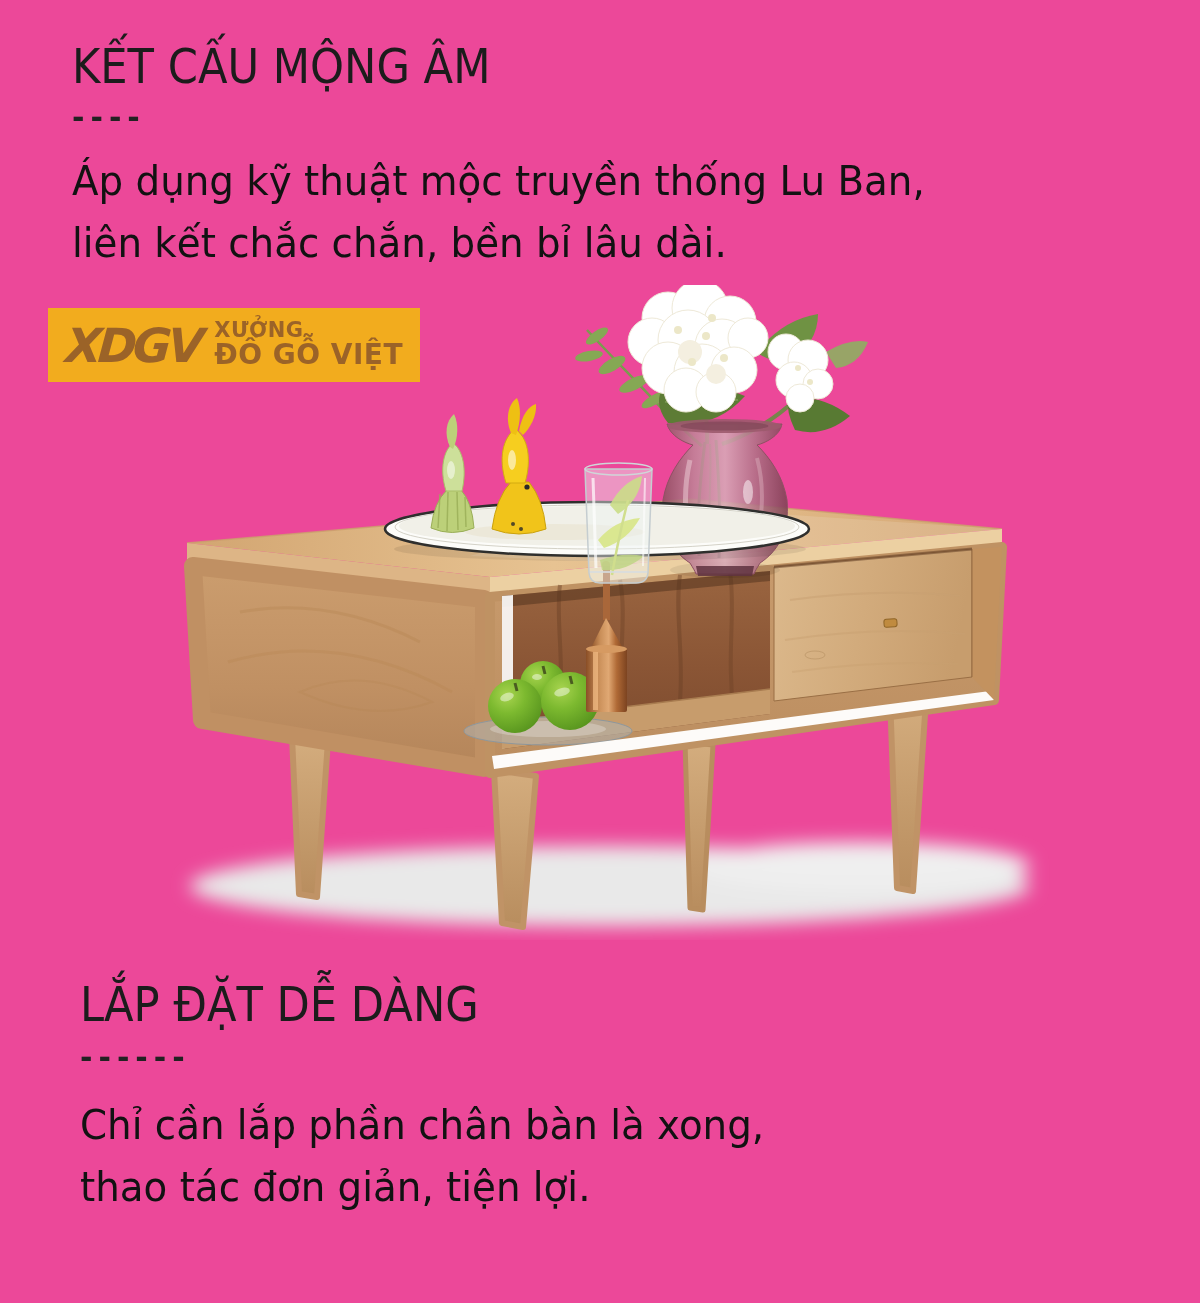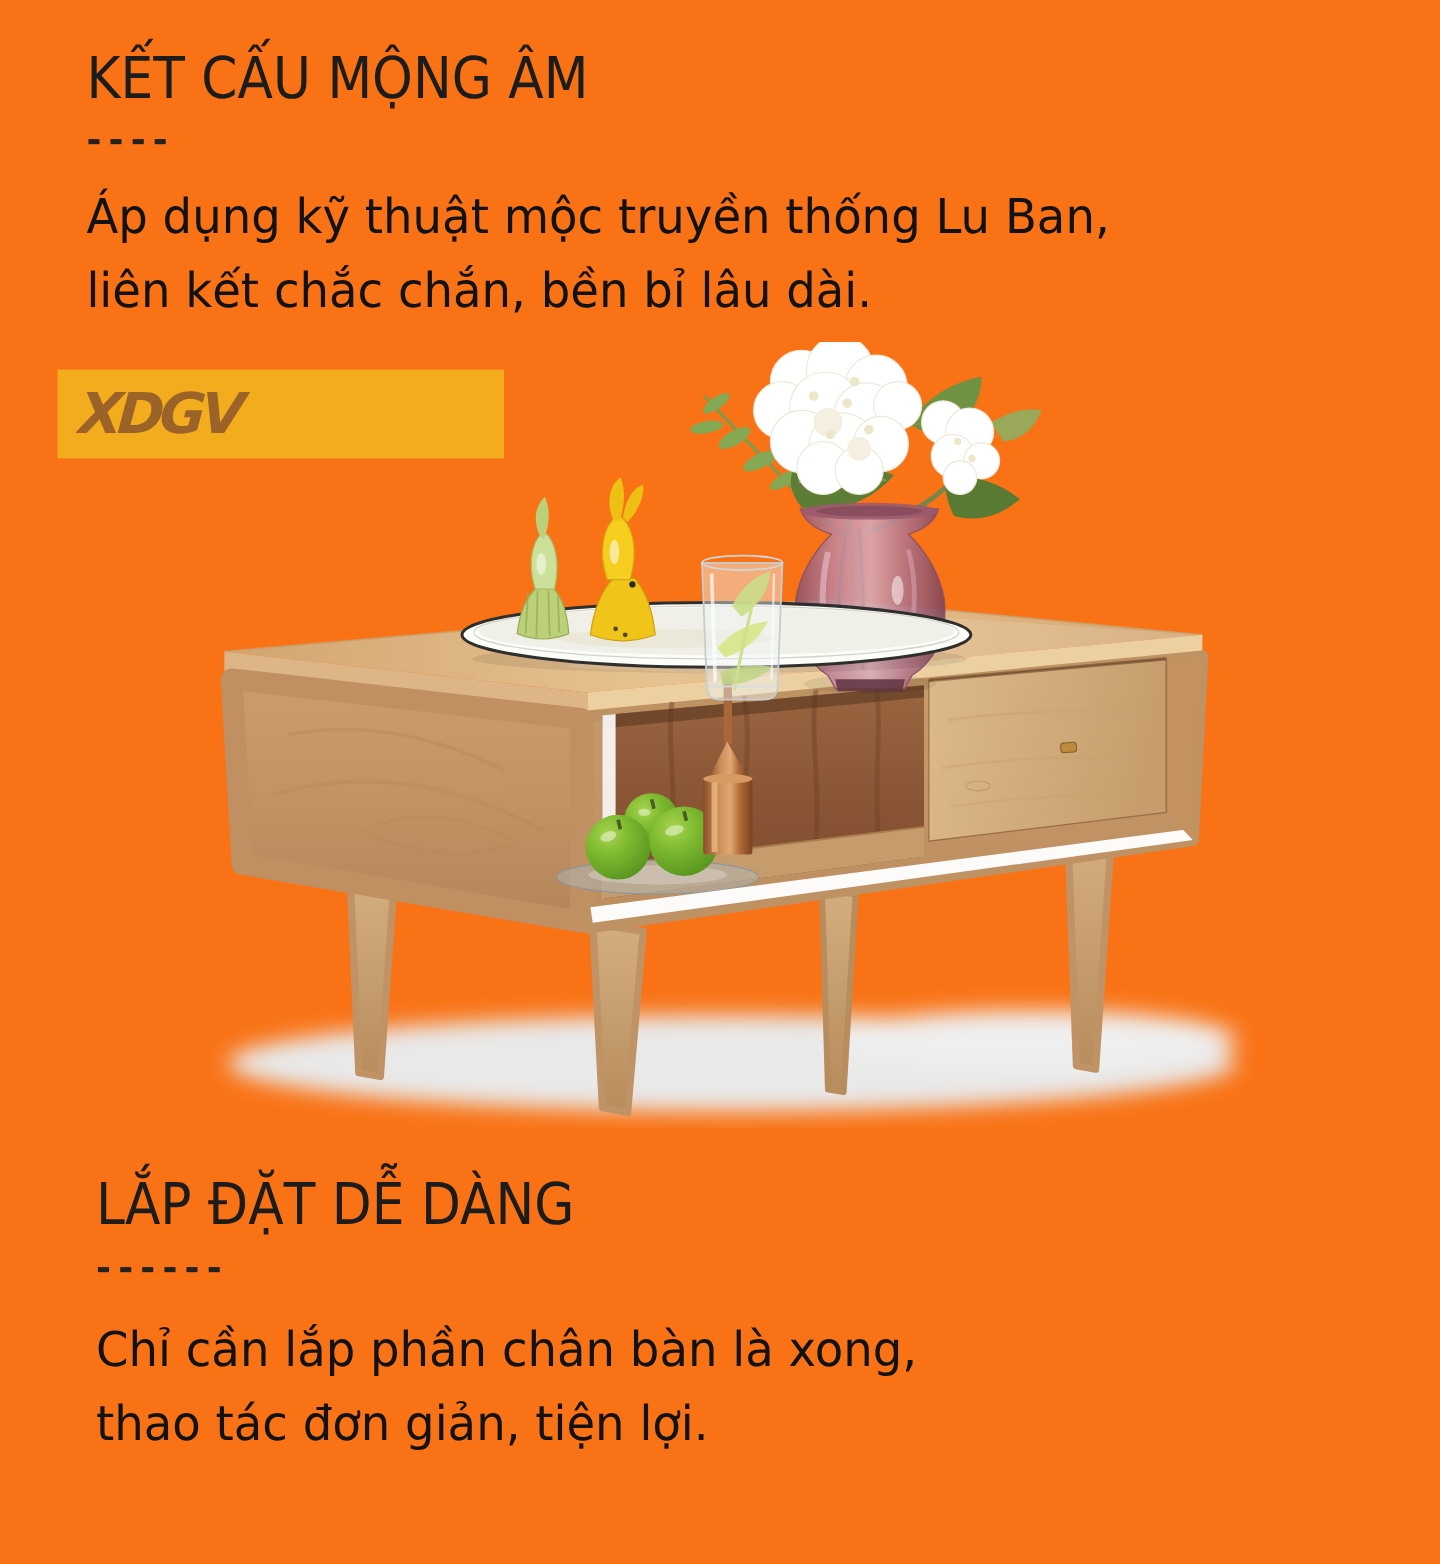--- a/index.html
+++ b/index.html
@@ -1,17 +1,17 @@
 <!DOCTYPE html>
 <html><head>
 <meta charset="utf-8">
 <style>
   html,body{margin:0;padding:0;background:#fff;}
   .canvas{
-    position:relative;width:1200px;height:1303px;background:#f97316;overflow:hidden;
+    position:relative;width:1200px;height:1303px;background:#ec4899;overflow:hidden;
     font-family:"DejaVu Sans","Liberation Sans",sans-serif;color:#161616;
   }
   .sec-heading{
     position:absolute;font-size:48px;font-weight:400;letter-spacing:0px;
     color:#1c1c1c;transform:scaleX(.90);transform-origin:left top;white-space:nowrap;
   }
   .sec-divider{
     position:absolute;font-size:30px;font-weight:700;letter-spacing:6px;color:#222;
     white-space:nowrap;
   }
@@ -48,20 +48,24 @@
 
   <div class="sec-heading" id="heading-top">KẾT CẤU MỘNG ÂM</div>
   <div class="sec-divider" id="divider-top">----</div>
   <div class="sec-body" id="body-top">
     <span>Áp dụng kỹ thuật mộc truyền thống Lu Ban,</span>
     <span>liên kết chắc chắn, bền bỉ lâu dài.</span>
   </div>
 
   <div class="brand-logo">
     <div class="brand-abbr">XDGV</div>
+    <div class="brand-name">
+      <div class="l1">XƯỞNG</div>
+      <div class="l2">ĐỒ GỖ VIỆT</div>
+    </div>
   </div>
 
   <svg class="product-photo" viewBox="140 285 960 655" xmlns="http://www.w3.org/2000/svg">
     <defs>
       <linearGradient id="gTop" x1="0" y1="0" x2="1" y2="0">
         <stop offset="0" stop-color="#d2a571"></stop>
           <stop offset="0.45" stop-color="#e7c392"></stop>
         <stop offset="0.75" stop-color="#dfb684"></stop>
           <stop offset="1" stop-color="#d3a674"></stop>
       </linearGradient>

